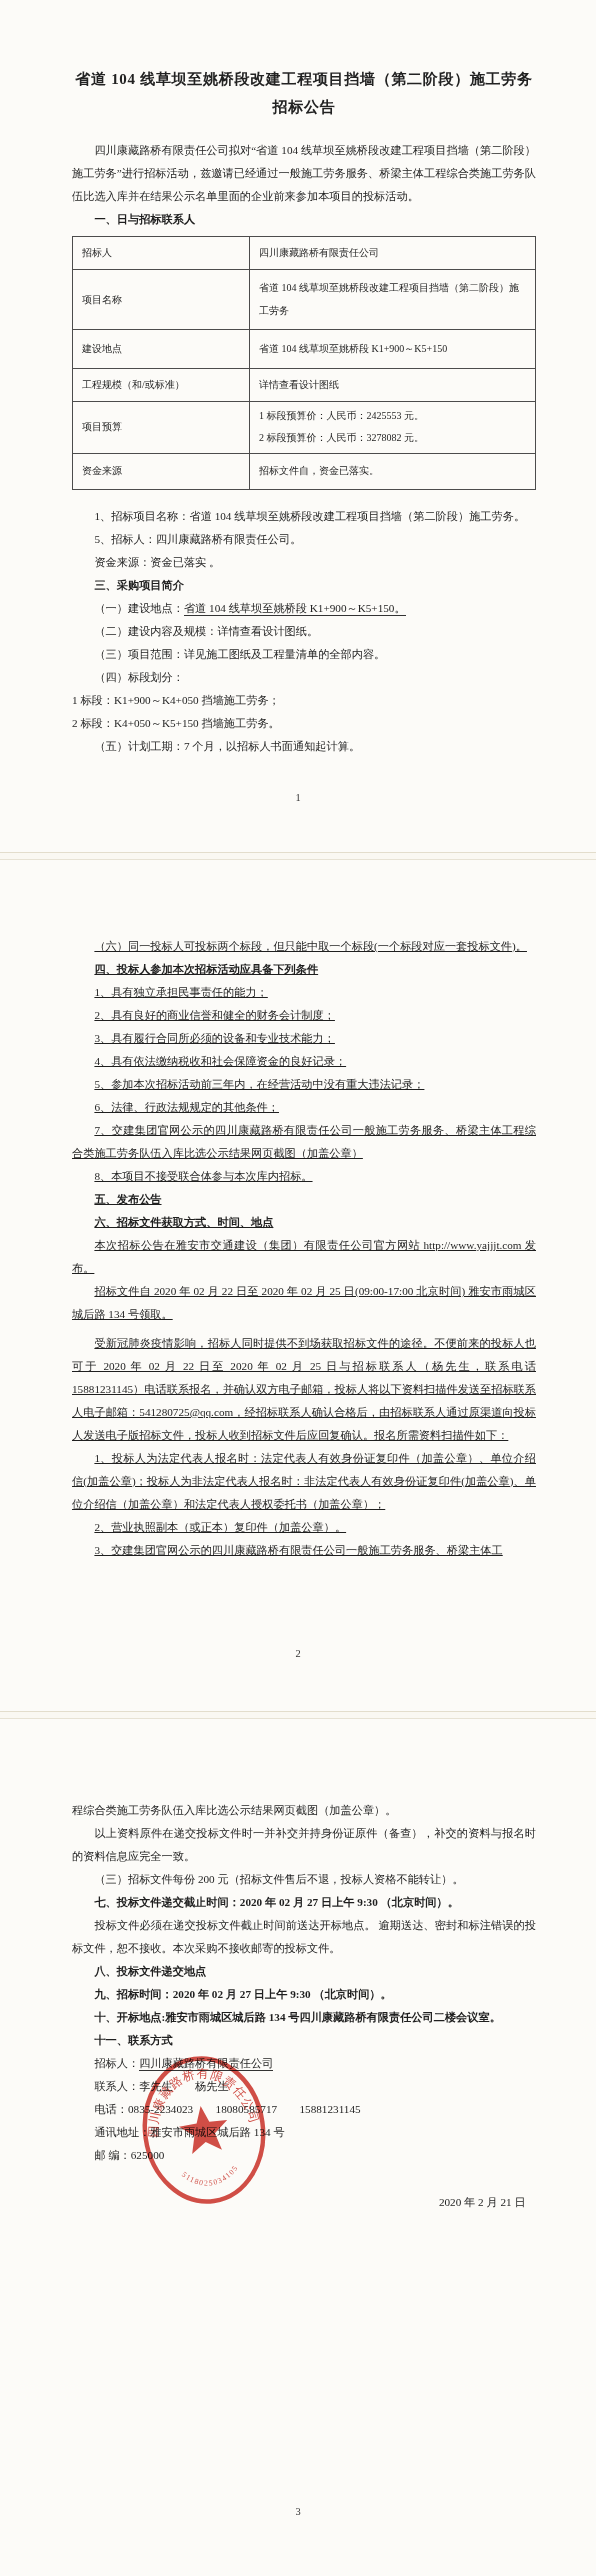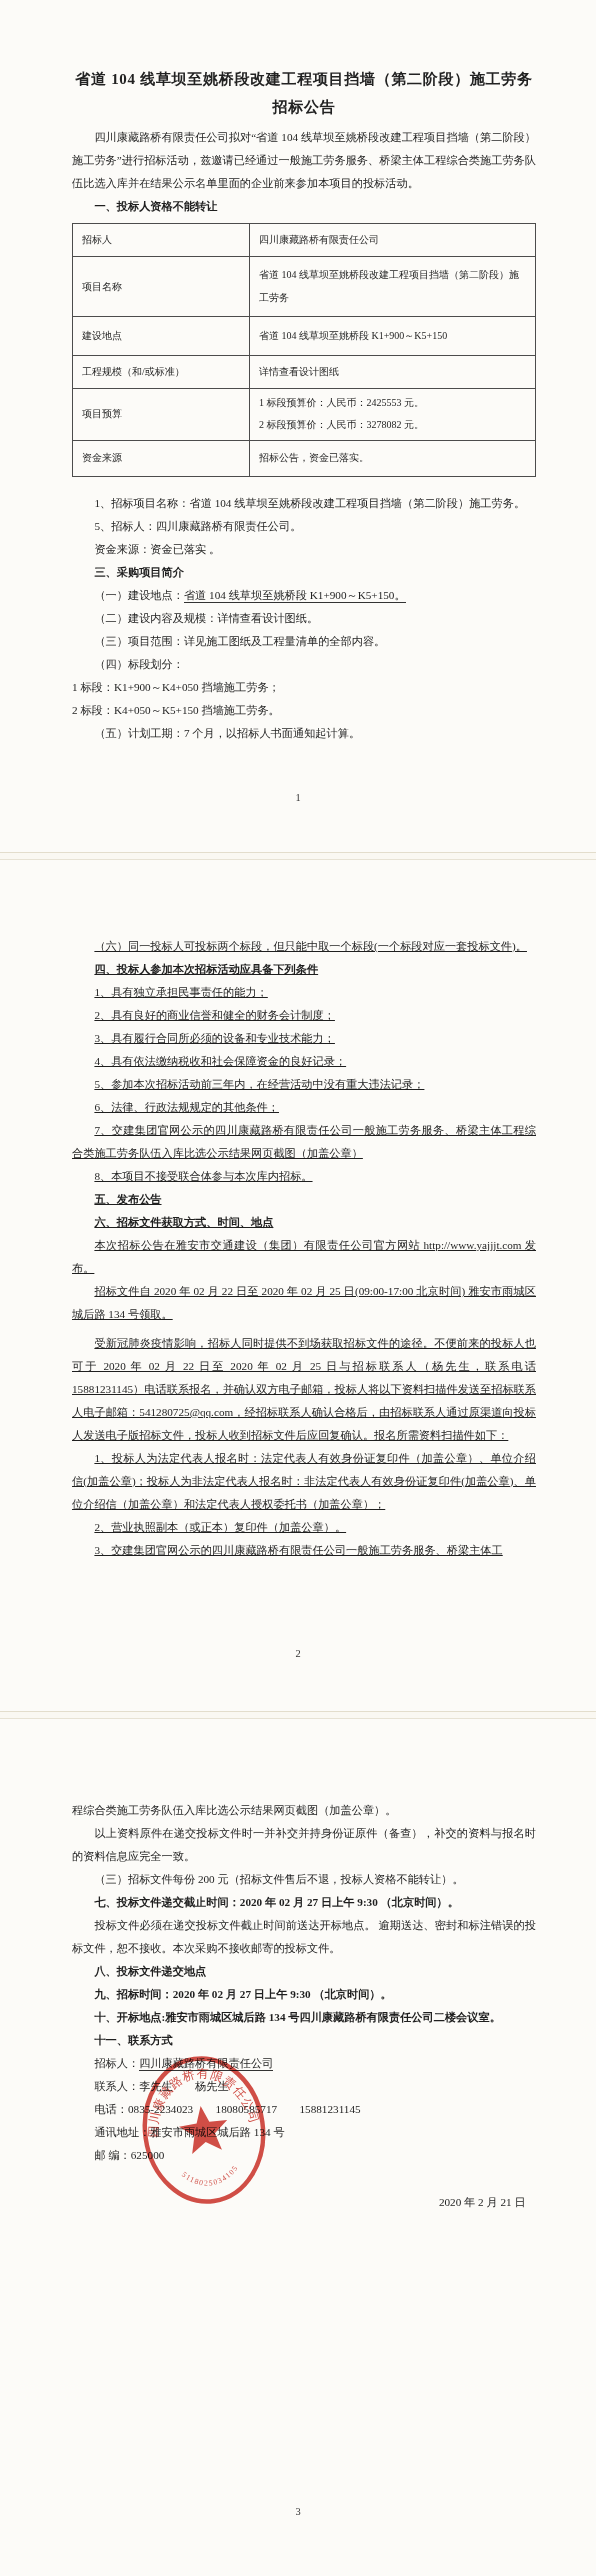--- a/index.html
+++ b/index.html
@@ -22,21 +22,21 @@
     text-align:center;font-weight:bold;font-size:15px;line-height:27.6px;
     letter-spacing:0.7px;color:#222;
   }
   .title.first{margin-top:0;}
   p{margin:0;font-size:11.2px;line-height:23px;}
   .ind{text-indent:2em;}
   .j{text-align:justify;}
   .h{font-weight:bold;}
   .u{border-bottom:0.7px solid #333;padding-bottom:0.7px;}
   .mt8{margin-top:6px;}
-  .mt12{margin-top:5px;}
+  .mt12{margin-top:18px;}
   .mt20{margin-top:15px;}
   table.info{
     width:100%;border-collapse:collapse;margin-top:4.5px;
     font-size:10px;color:#1f1f1f;
   }
   table.info td{
     border:0.7px solid #4c4c4c;vertical-align:middle;
     padding:2.2px 9px;line-height:22.4px;
   }
   table.info td.lbl{width:158px;}
@@ -64,21 +64,21 @@
 <body>
 
 <div id="screenshot">
 
   <div class="page p1">
     <div class="title first">省道 104 线草坝至姚桥段改建工程项目挡墙（第二阶段）施工劳务</div>
     <div class="title">招标公告</div>
 
     <p class="ind j mt12">四川康藏路桥有限责任公司拟对“省道 104 线草坝至姚桥段改建工程项目挡墙（第二阶段）施工劳务”进行招标活动，兹邀请已经通过一般施工劳务服务、桥梁主体工程综合类施工劳务队伍比选入库并在结果公示名单里面的企业前来参加本项目的投标活动。</p>
 
-    <p class="ind h">一、投标人资格不能转让</p>
+    <p class="ind h">一、日与招标联系人</p>
 
     <table class="info">
       <tbody>
         <tr>
           <td class="lbl">招标人</td>
           <td class="val">四川康藏路桥有限责任公司</td>
         </tr>
         <tr>
           <td class="lbl">项目名称</td>
           <td class="val">省道 104 线草坝至姚桥段改建工程项目挡墙（第二阶段）施工劳务</td>
@@ -93,21 +93,21 @@
         </tr>
         <tr>
           <td class="lbl">项目预算</td>
           <td class="val">
             <div>1 标段预算价：人民币：2425553 元。</div>
             <div>2 标段预算价：人民币：3278082 元。</div>
           </td>
         </tr>
         <tr>
           <td class="lbl">资金来源</td>
-          <td class="val">招标公告，资金已落实。</td>
+          <td class="val">招标文件自，资金已落实。</td>
         </tr>
       </tbody>
     </table>
 
     <p class="ind j mt20">1、招标项目名称：省道 104 线草坝至姚桥段改建工程项目挡墙（第二阶段）施工劳务。</p>
     <p class="ind j">5、招标人：四川康藏路桥有限责任公司。</p>
     <p class="ind j">资金来源：资金已落实 。</p>
     <p class="ind h">三、采购项目简介</p>
     <p class="ind j"><span>（一）建设地点：</span><span class="u">省道 104 线草坝至姚桥段 K1+900～K5+150。</span></p>
     <p class="ind j">（二）建设内容及规模：详情查看设计图纸。</p>

